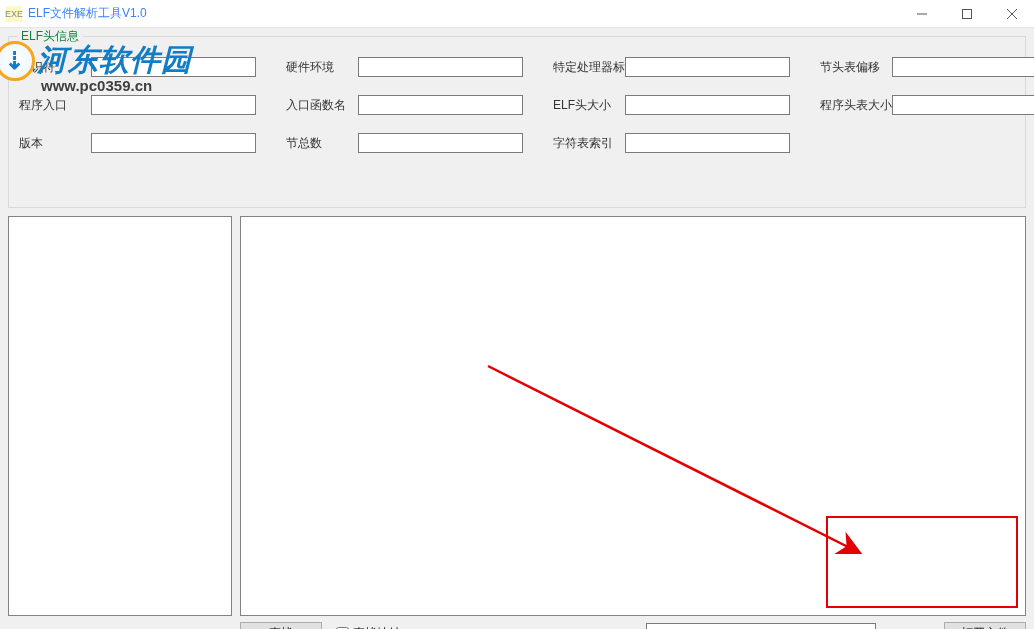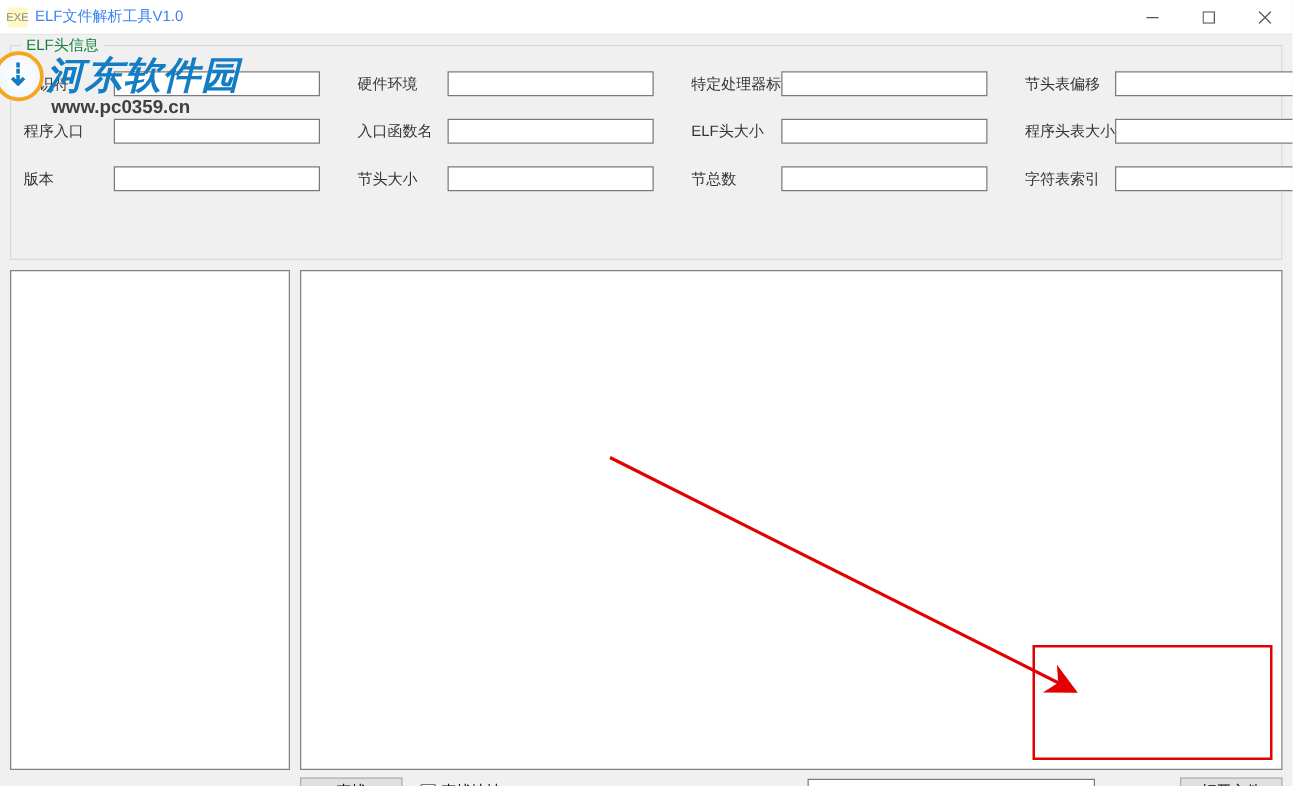--- a/index.html
+++ b/index.html
@@ -228,24 +228,20 @@
         </div>
       <div class="field">
           <label>程序头表大小</label>
           <input value="" style="">
         </div>
       <div class="field">
           <label>版本</label>
           <input value="" style="">
         </div>
 
-      <div class="field">
-          <label>节头大小</label>
-          <input value="" style="">
-        </div>
       <div class="field">
           <label>节总数</label>
           <input value="" style="">
         </div>
       <div class="field">
           <label>字符表索引</label>
           <input value="" style="">
         </div>
       <div></div>
     </div>

